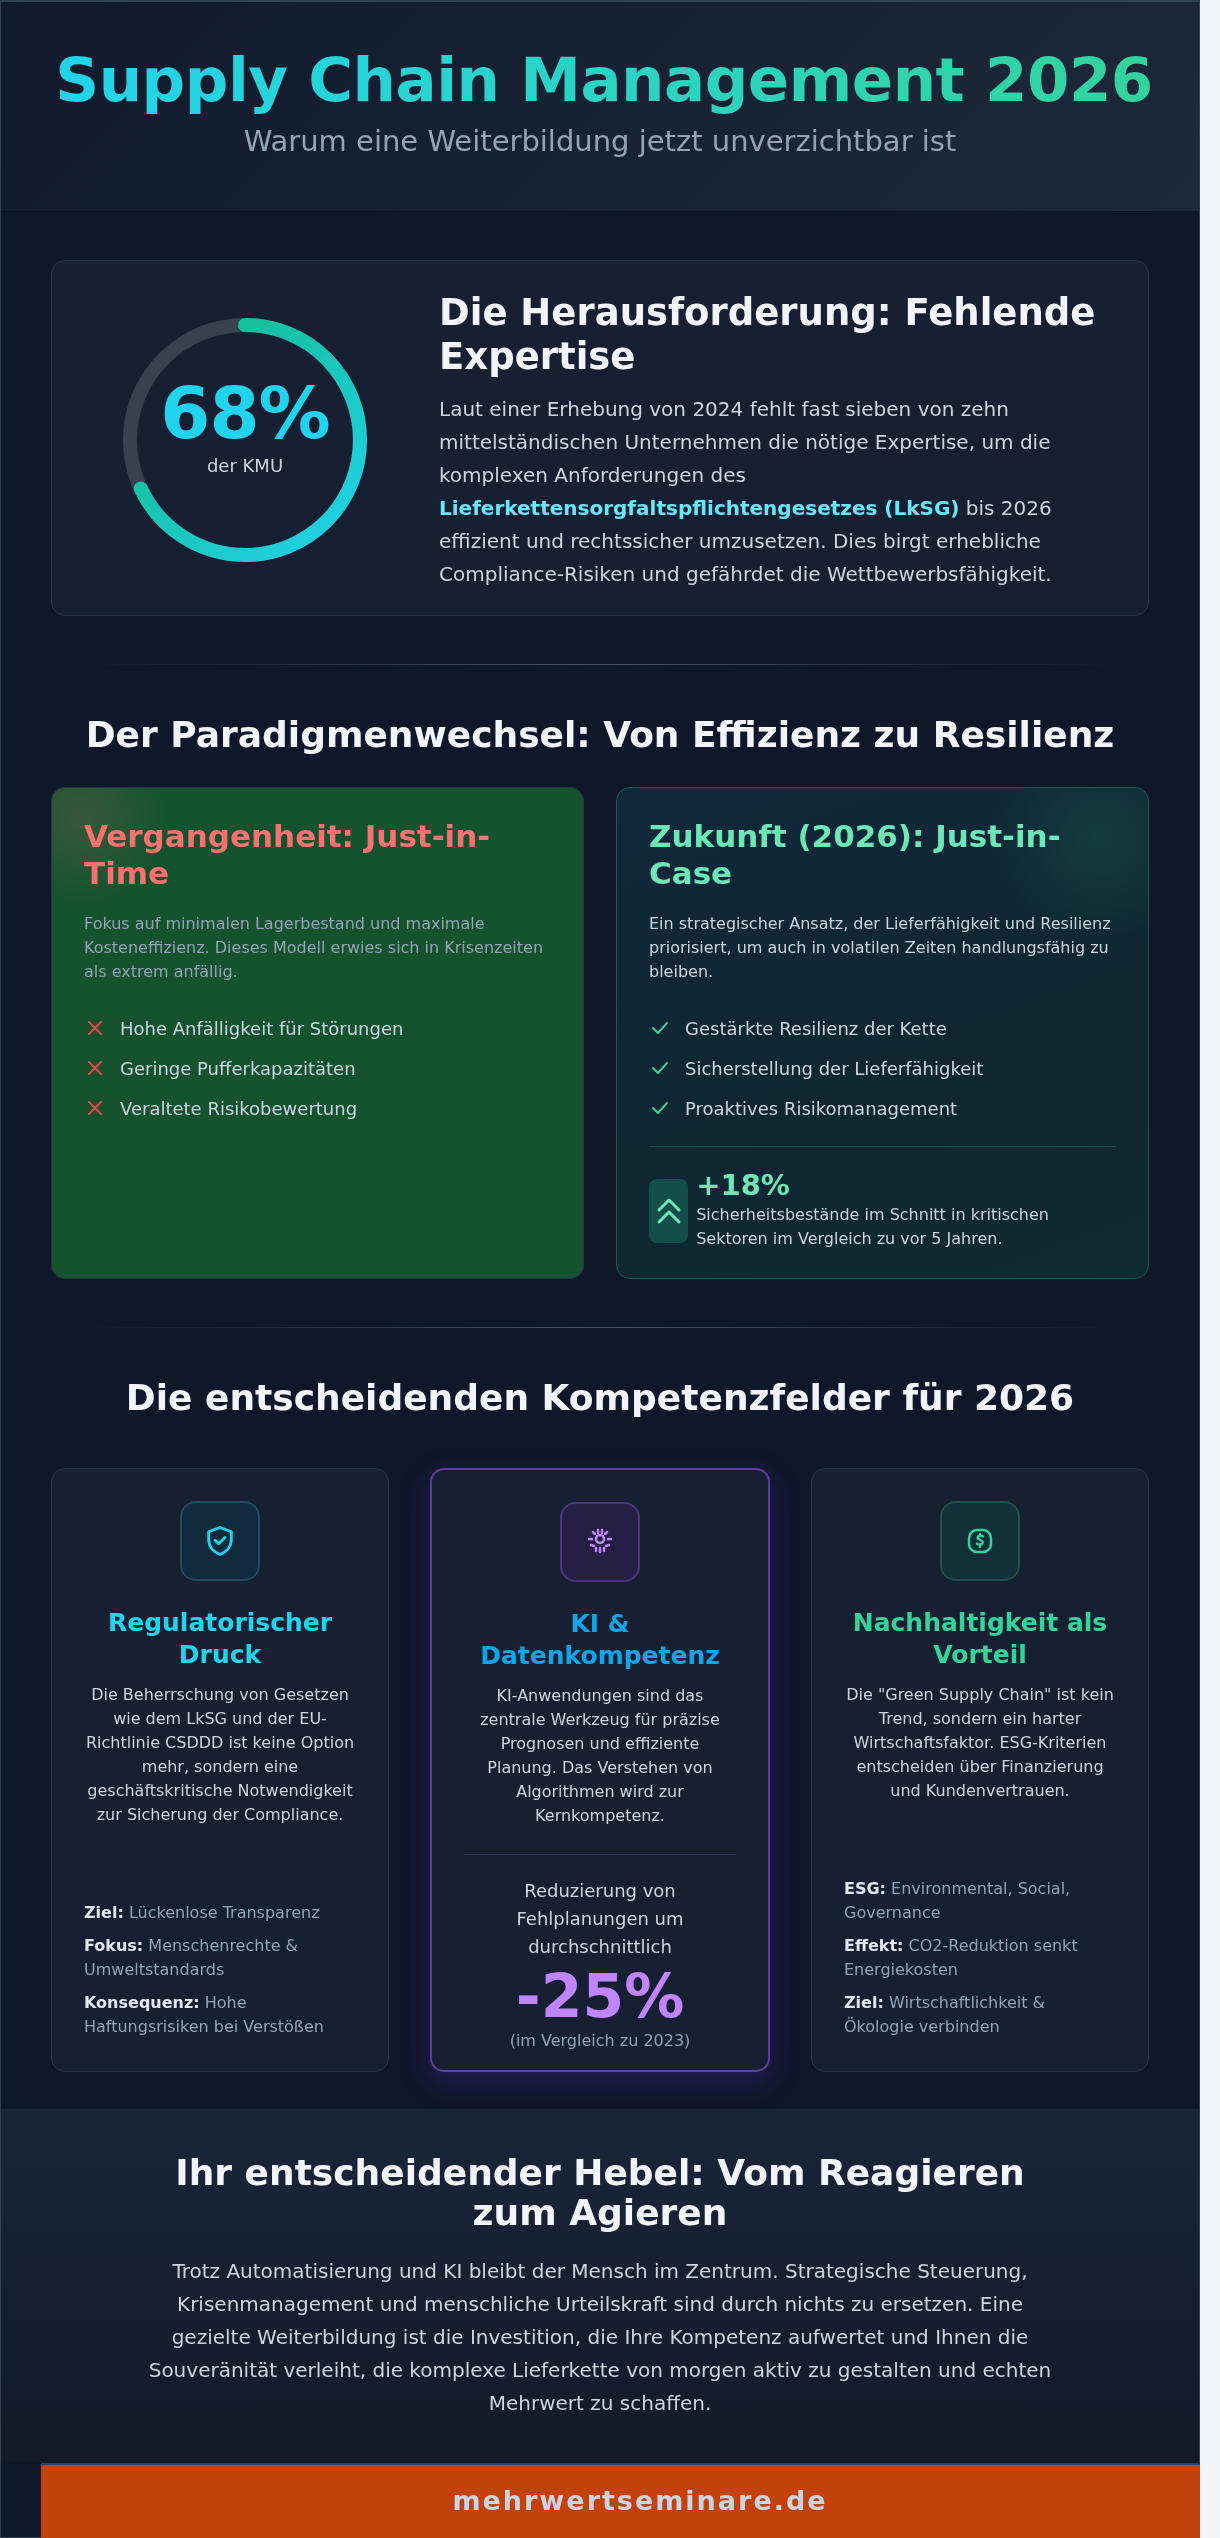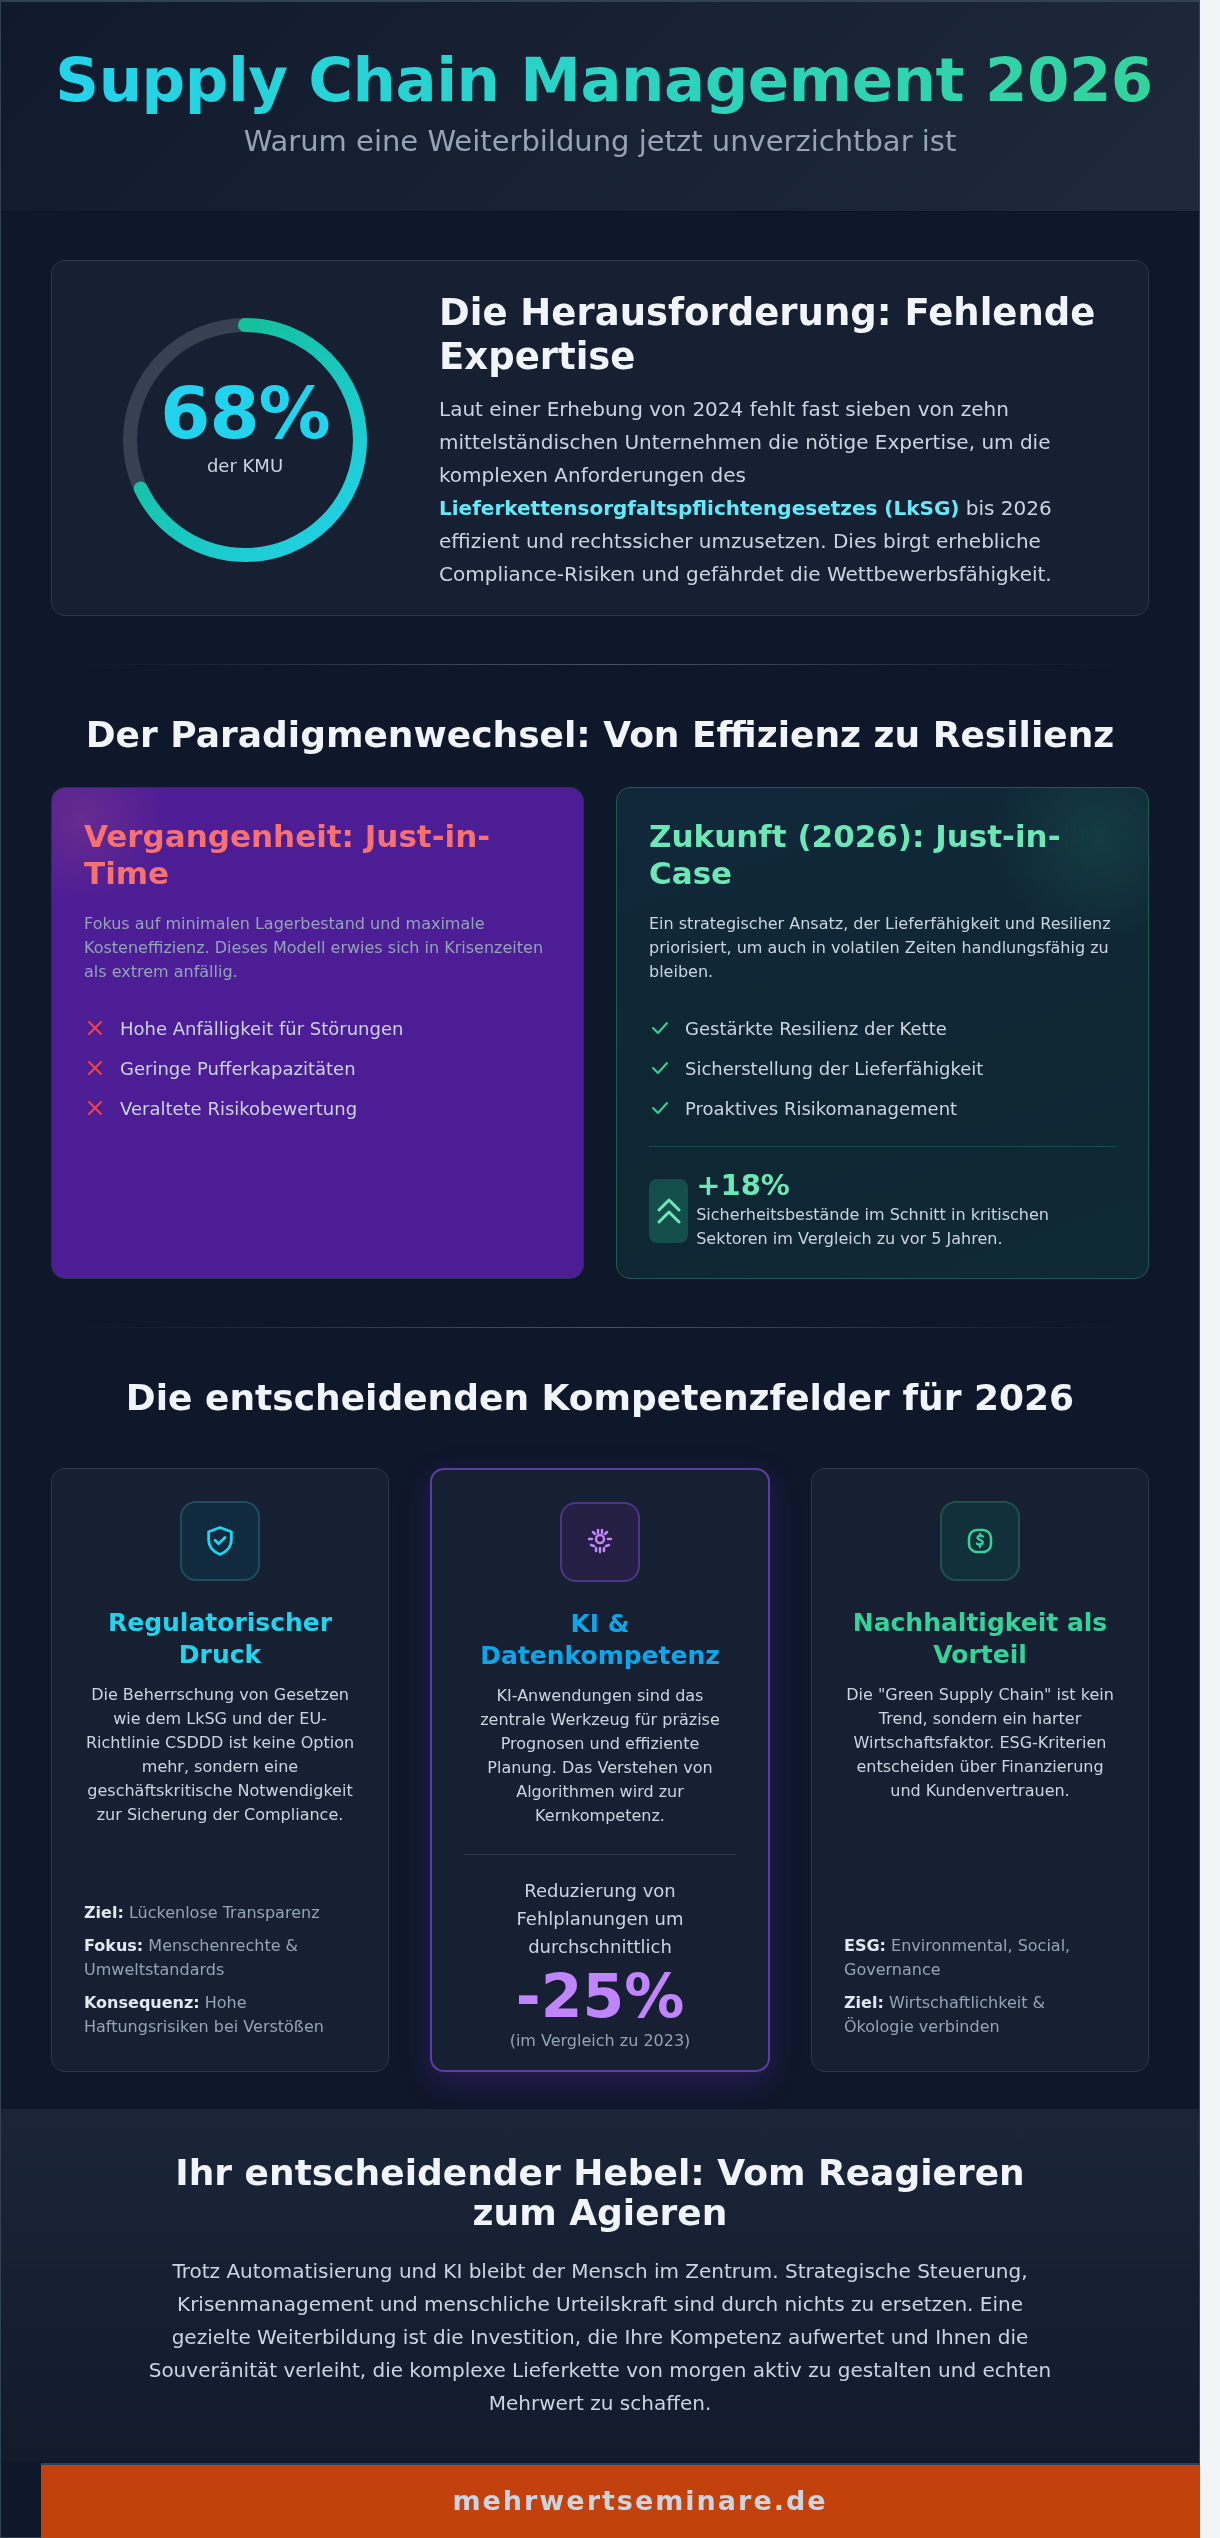--- a/index.html
+++ b/index.html
@@ -26,21 +26,21 @@
   .challenge-text p { font-size: 20px; color: #cbd5e1; line-height: 33px; margin-top: 14px; }
   .challenge-text .hl { color: #67e8f9; font-weight: bold; }
 
   .divider { height: 1px; margin: 48px 30px 0 30px; background: linear-gradient(90deg, transparent, #475569, transparent); }
 
   .section-title { text-align: center; font-size: 36px; font-weight: bold; color: #f1f5f9; margin-top: 48px; line-height: 44px; }
 
   
   .paradigm { display: flex; gap: 32px; margin-top: 30px; }
   .pcard { flex: 1; height: 492px; border-radius: 14px; padding: 30px 32px; position: relative; overflow: hidden; }
-  .pcard.past { background: #4c1d95; border: 1px solid #2a3447; }
+  .pcard.past { background: #14532d; border: 1px solid #2a3447; }
   .pcard.past::before { content: ""; position: absolute; left: -60px; top: -60px; width: 180px; height: 180px; background: radial-gradient(circle, rgba(248,113,113,0.16), transparent 70%); }
   .pcard.future { background: linear-gradient(160deg, #10283a 0%, #0f2633 60%, #0f2a35 100%); border: 1px solid #1f5a55; }
   .pcard.future::before { content: ""; position: absolute; right: -60px; top: -60px; width: 220px; height: 220px; background: radial-gradient(circle, rgba(52,211,153,0.12), transparent 70%); }
   .pcard h3 { font-size: 31px; font-weight: bold; line-height: 37px; position: relative; }
   .past h3 { color: #f87171; }
   .future h3 { color: #6ee7b7; }
   .pcard .desc { font-size: 16px; line-height: 24px; margin-top: 20px; position: relative; }
   .past .desc { color: #94a3b8; }
   .future .desc { color: #cbd5e1; }
   .plist { list-style: none; margin-top: 24px; position: relative; }
@@ -252,20 +252,21 @@
           <svg width="36" height="36" viewBox="0 0 36 36">
               <rect x="7" y="7" width="22" height="22" rx="8" fill="none" stroke="#34d399" stroke-width="2.5"></rect>
               <path d="M21 13.5 C20 12.5 16 12.2 15.5 14.5 C15 16.8 21 16.8 20.7 19.6 C20.4 22 16 22 15 20.5" fill="none" stroke="#34d399" stroke-width="2.3" stroke-linecap="round"></path>
               <path d="M18 11 V13 M18 21.5 V24" stroke="#34d399" stroke-width="2.3" stroke-linecap="round"></path>
             </svg>
         </div>
         <h4>Nachhaltigkeit als Vorteil</h4>
         <p class="cdesc">Die "Green Supply Chain" ist kein Trend, sondern ein harter Wirtschaftsfaktor. ESG-Kriterien entscheiden über Finanzierung und Kundenvertrauen.</p>
         <div class="facts">
           <div class="fact"><b>ESG:</b> <span>Environmental, Social, Governance</span></div>
+          <div class="fact"><b>Effekt:</b> <span>CO2-Reduktion senkt Energiekosten</span></div>
           <div class="fact"><b>Ziel:</b> <span>Wirtschaftlichkeit &amp; Ökologie verbinden</span></div>
         </div>
       </div>
     </section>
   </div>
 
   <section class="lever">
     <h2>Ihr entscheidender Hebel: Vom Reagieren zum Agieren</h2>
     <p>Trotz Automatisierung und KI bleibt der Mensch im Zentrum. Strategische Steuerung, Krisenmanagement und menschliche Urteilskraft sind durch nichts zu ersetzen. Eine gezielte Weiterbildung ist die Investition, die Ihre Kompetenz aufwertet und Ihnen die Souveränität verleiht, die komplexe Lieferkette von morgen aktiv zu gestalten und echten Mehrwert zu schaffen.</p>
   </section>

